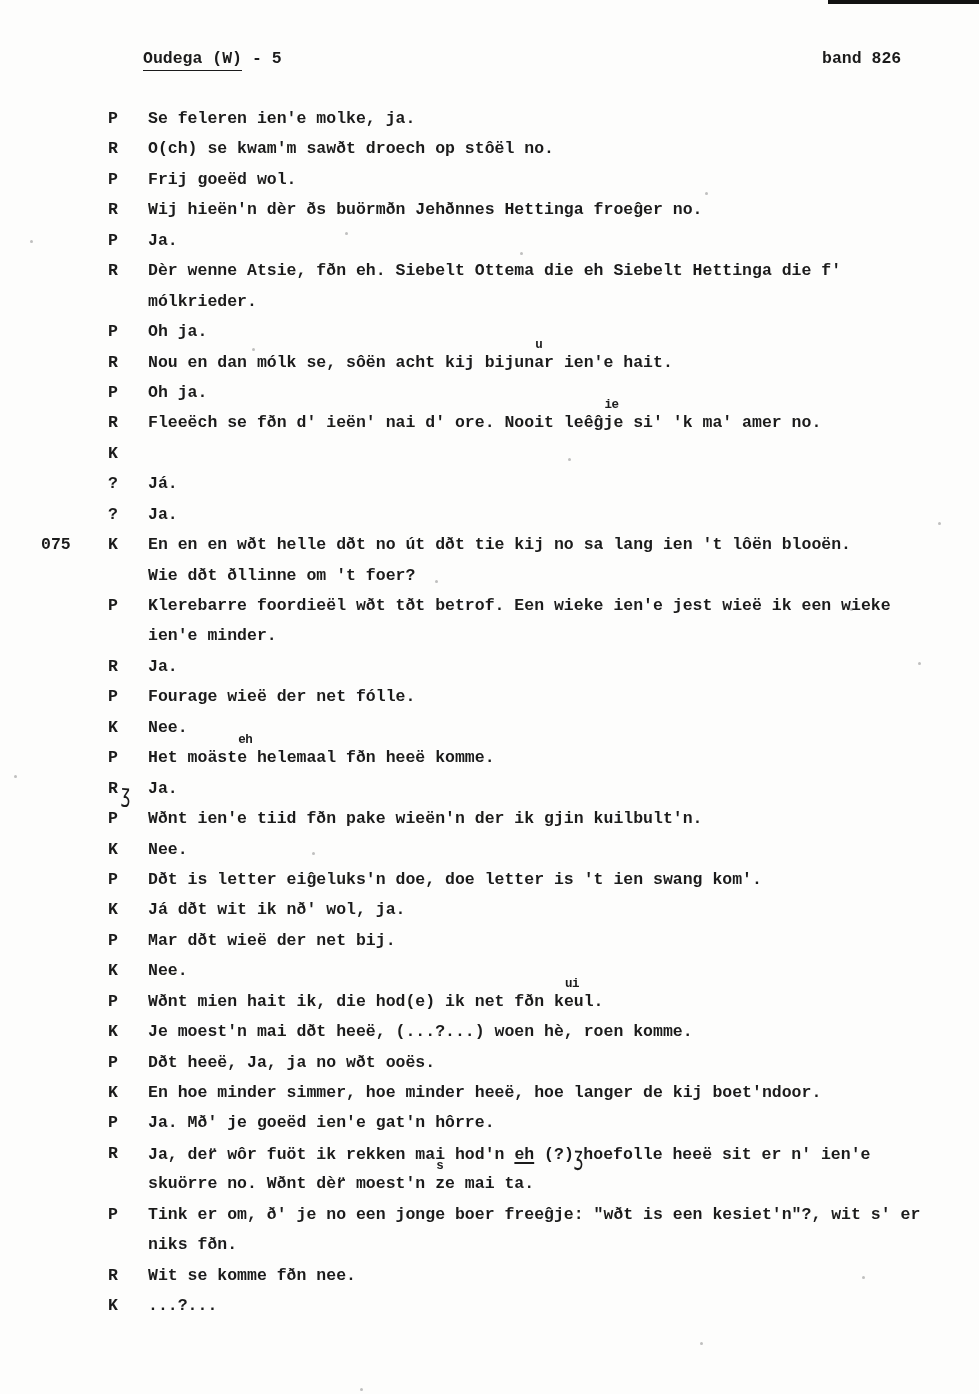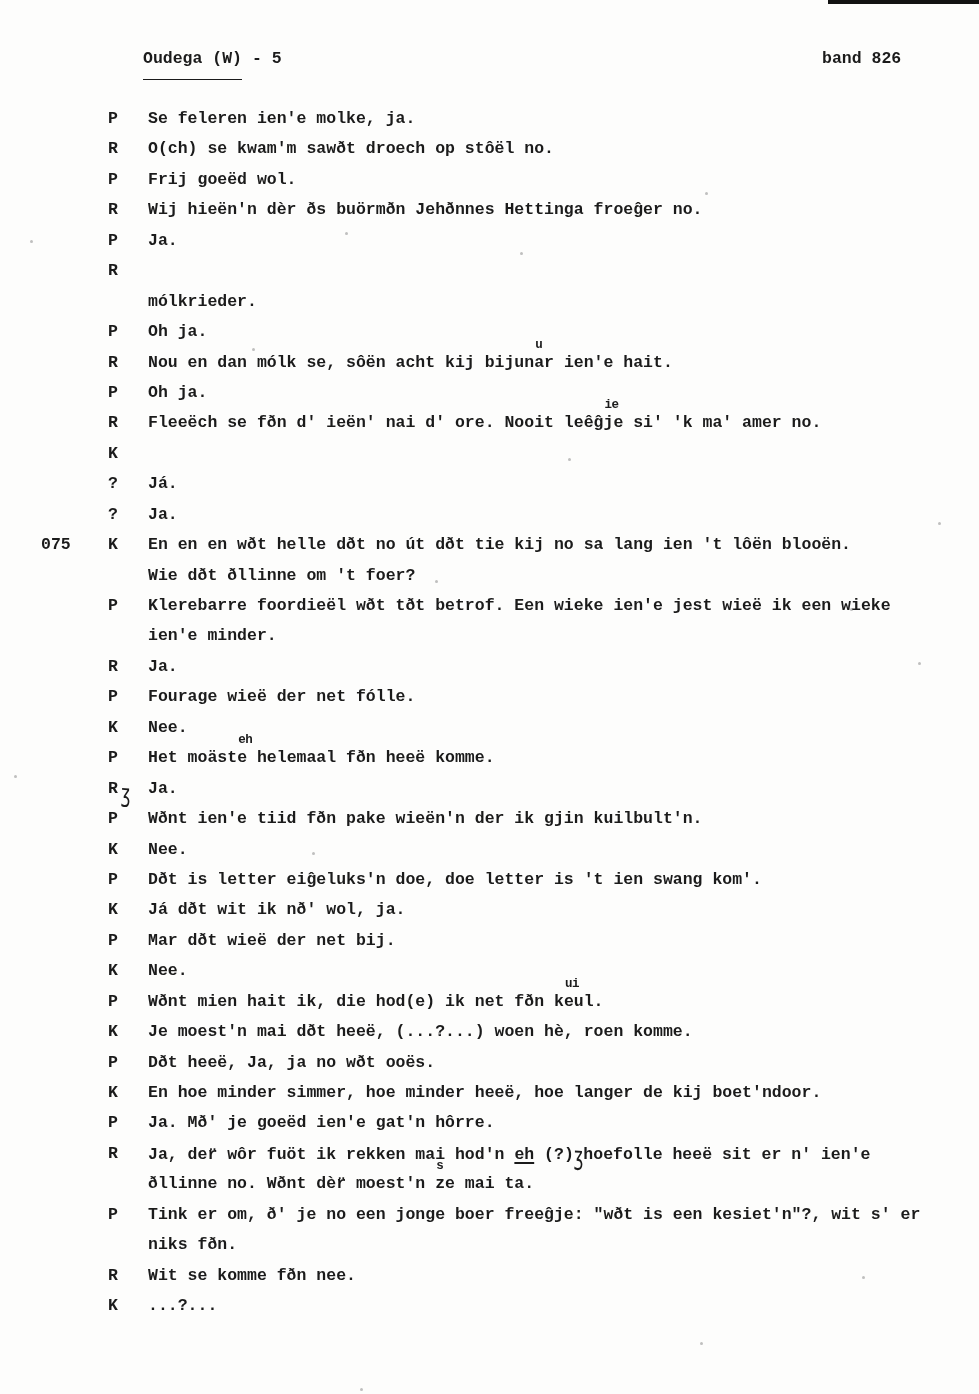--- a/index.html
+++ b/index.html
@@ -11,21 +11,21 @@
     overflow:hidden;
     font-family:"Liberation Mono","DejaVu Sans Mono",monospace;
     font-weight:700;
     color:#1b1b1b;
     font-size:16.5px;
   }
   .topbar{
     position:absolute;top:0;right:0;width:151px;height:4px;background:#121212;
   }
   .hdr-left{position:absolute;left:143px;top:48px;line-height:22px;white-space:pre;}
-  .title-main{border-bottom:1.6px solid #1b1b1b;padding-bottom:11px;}
+  .title-main{border-bottom:1.6px solid #1b1b1b;padding-bottom:2px;}
   .hdr-right{position:absolute;left:822px;top:48px;line-height:22px;white-space:pre;}
   .transcript{position:absolute;left:0;top:104px;width:979px;}
   .line{position:relative;height:30.45px;line-height:30.45px;white-space:pre;}
   .num{position:absolute;left:41px;}
   .spk{position:absolute;left:108px;}
   .txt{position:absolute;left:148px;}
   .base{position:relative;display:inline-block;}
   .sup{
     position:absolute;left:1px;top:-9px;
     font-size:12.5px;line-height:12px;letter-spacing:-0.5px;white-space:pre;
@@ -53,21 +53,21 @@
   <div class="hdr-left"><span class="title-main">Oudega (W)</span><span> - 5</span></div>
 
   <div class="hdr-right">band 826</div>
 
   <div class="transcript">
       <div class="line"><span class="spk">P</span><span class="txt"><span class="">Se feleren ien'e molke, ja.</span></span></div>
       <div class="line"><span class="spk">R</span><span class="txt"><span class="">O(ch) se kwam'm sawðt droech op stôël no.</span></span></div>
       <div class="line"><span class="spk">P</span><span class="txt"><span class="">Frij goeëd wol.</span></span></div>
       <div class="line"><span class="spk">R</span><span class="txt"><span class="">Wij hieën'n dèr ðs buörmðn Jehðnnes Hettinga froeĝer no.</span></span></div>
       <div class="line"><span class="spk">P</span><span class="txt"><span class="">Ja.</span></span></div>
-      <div class="line"><span class="spk">R</span></div>
+      <div class="line"><span class="spk">R</span><span class="txt"><span class="">Dèr wenne Atsie, fðn eh. Siebelt Ottema die eh Siebelt Hettinga die f'</span></span></div>
       <div class="line"><span class="txt"><span class="">mólkrieder.</span></span></div>
       <div class="line"><span class="spk">P</span><span class="txt"><span class="">Oh ja.</span></span></div>
       <div class="line"><span class="spk">R</span><span class="txt"><span class="">Nou en dan mólk se, sôën acht kij bijun</span><span class="base">a<span class="sup">u</span></span><span class="">r ien'e hait.</span></span></div>
       <div class="line"><span class="spk">P</span><span class="txt"><span class="">Oh ja.</span></span></div>
       <div class="line"><span class="spk">R</span><span class="txt"><span class="">Fleeëch se fðn d' ieën' nai d' ore. Nooit leêĝ</span><span class="base">je<span class="sup">ie</span></span><span class=""> si' 'k ma' amer no.</span></span></div>
       <div class="line"><span class="spk">K</span></div>
       <div class="line"><span class="spk">?</span><span class="txt"><span class="">Já.</span></span></div>
       <div class="line"><span class="spk">?</span><span class="txt"><span class="">Ja.</span></span></div>
       <div class="line"><span class="num">075</span><span class="spk">K</span><span class="txt"><span class="">En en en wðt helle dðt no út dðt tie kij no sa lang ien 't lôën blooën.</span></span></div>
       <div class="line"><span class="txt"><span class="">Wie dðt ðllinne om 't foer?</span></span></div>
@@ -83,21 +83,21 @@
       <div class="line"><span class="spk">P</span><span class="txt"><span class="">Dðt is letter eiĝeluks'n doe, doe letter is 't ien swang kom'.</span></span></div>
       <div class="line"><span class="spk">K</span><span class="txt"><span class="">Já dðt wit ik nð' wol, ja.</span></span></div>
       <div class="line"><span class="spk">P</span><span class="txt"><span class="">Mar dðt wieë der net bij.</span></span></div>
       <div class="line"><span class="spk">K</span><span class="txt"><span class="">Nee.</span></span></div>
       <div class="line"><span class="spk">P</span><span class="txt"><span class="">Wðnt mien hait ik, die hod(e) ik net fðn k</span><span class="base">eu<span class="sup">ui</span></span><span class="">l.</span></span></div>
       <div class="line"><span class="spk">K</span><span class="txt"><span class="">Je moest'n mai dðt heeë, (...?...) woen hè, roen komme.</span></span></div>
       <div class="line"><span class="spk">P</span><span class="txt"><span class="">Dðt heeë, Ja, ja no wðt ooës.</span></span></div>
       <div class="line"><span class="spk">K</span><span class="txt"><span class="">En hoe minder simmer, hoe minder heeë, hoe langer de kij boet'ndoor.</span></span></div>
       <div class="line"><span class="spk">P</span><span class="txt"><span class="">Ja. Mð' je goeëd ien'e gat'n hôrre.</span></span></div>
       <div class="line"><span class="spk">R</span><span class="txt"><span class="">Ja, der̈ wôr fuöt ik rekken mai hod'n </span><span class="ul">eh</span><span class=""> (?)</span><span class="sq">ʒ</span><span class="">hoefolle heeë sit er n' ien'e</span></span></div>
-      <div class="line"><span class="txt"><span class="">ðllinne no. Wðnt dèr̈ moest'n </span><span class="base">z<span class="sup">s</span></span><span class="">e mai ta.</span></span></div>
+      <div class="line"><span class="txt"><span class="">skuörre no. Wðnt dèr̈ moest'n </span><span class="base">z<span class="sup">s</span></span><span class="">e mai ta.</span></span></div>
       <div class="line"><span class="spk">P</span><span class="txt"><span class="">Tink er om, ð' je no een jonge boer freeĝje: "wðt is een kesiet'n"?, wit s' er</span></span></div>
       <div class="line"><span class="txt"><span class="">niks fðn.</span></span></div>
       <div class="line"><span class="spk">R</span><span class="txt"><span class="">Wit se komme fðn nee.</span></span></div>
       <div class="line"><span class="spk">K</span><span class="txt"><span class="">...?...</span></span></div>
     </div>
 
   <div class="speck" style="left:345px;top:232px"></div>
   <div class="speck" style="left:520px;top:252px"></div>
   <div class="speck" style="left:705px;top:192px"></div>
   <div class="speck" style="left:252px;top:348px"></div>

